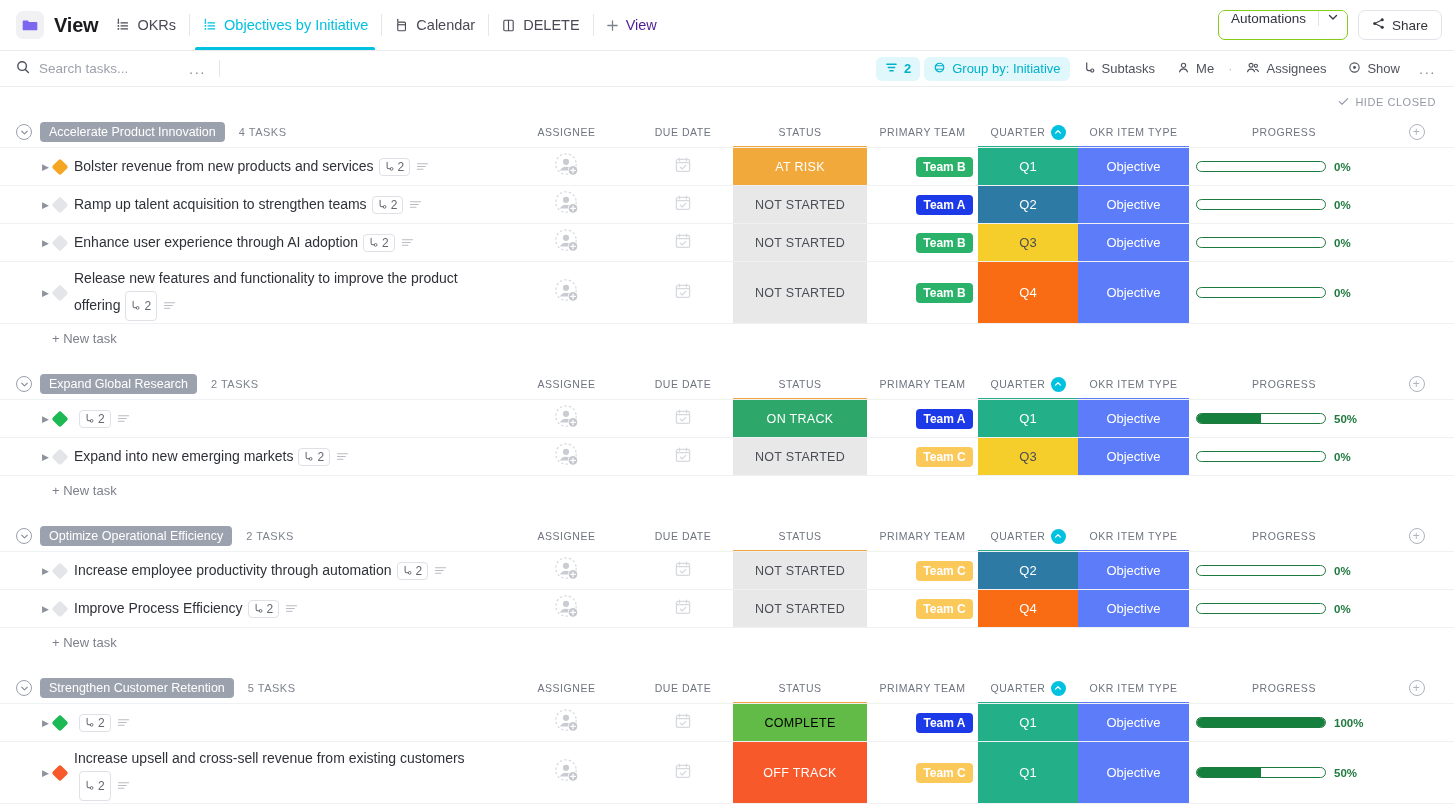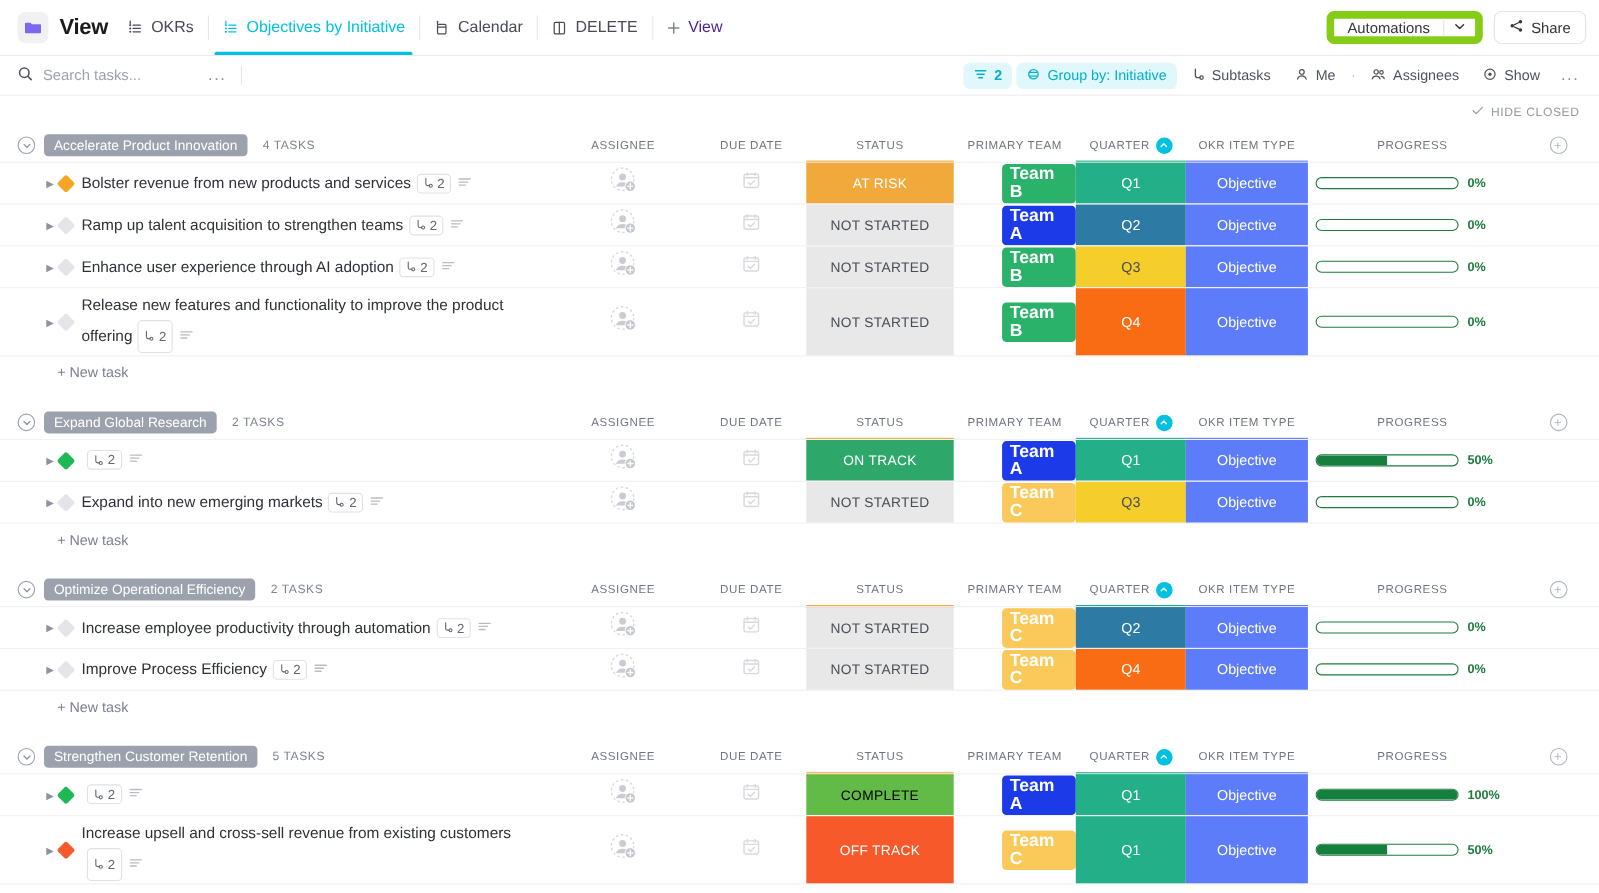--- a/index.html
+++ b/index.html
@@ -62,22 +62,22 @@
     left: 6px; right: 6px; bottom: 0;
     height: 3px;
     background: #00c2e0;
     border-radius: 2px 2px 0 0;
   }
   .tab .ico { display: flex; align-items: center; }
   .tab-view { color: #4c1d95; }
   .spacer { flex: 1; }
   .btn-group {
     display: flex;
-    align-items: center;
-    border: 7px solid #84cc16;
+    align-items: flex-start;
+    border: 1px solid #84cc16;
     border-radius: 7px;
     height: 30px;
     overflow: hidden;
     margin-right: 10px;
   }
   .btn-group .seg {
     display: flex; align-items: center;
     padding: 0 12px;
     font-size: 13.5px;
     color: #33343c;
@@ -289,21 +289,21 @@
   .c-quarter  { width: 100px; }
   .c-type     { width: 111px; }
   .c-progress { width: 190px; justify-content: flex-start; padding-left: 7px; gap: 8px; }
   .c-end      { flex: 1; }
 
   .fill { align-self: stretch; width: 100%; display: flex; align-items: center; justify-content: center;
           font-size: 13px; color: #fff; }
   .status-text { font-size: 12.5px; letter-spacing: .3px; }
 
   .team-tag {
-    font-size: 16px;
+    font-size: 12px;
     font-weight: bold;
     color: #fff;
     padding: 2px 7px;
     border-radius: 4px;
     line-height: 16px;
     margin-left: 44px;
   }
 
   .progress-track {
     width: 130px;

